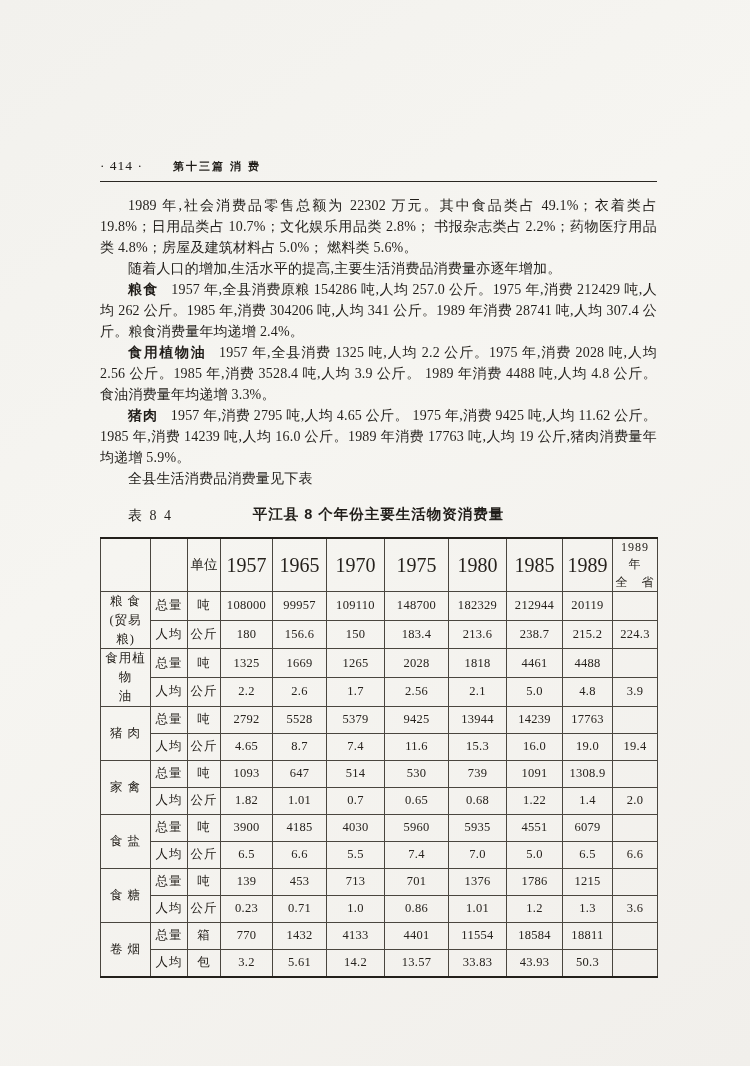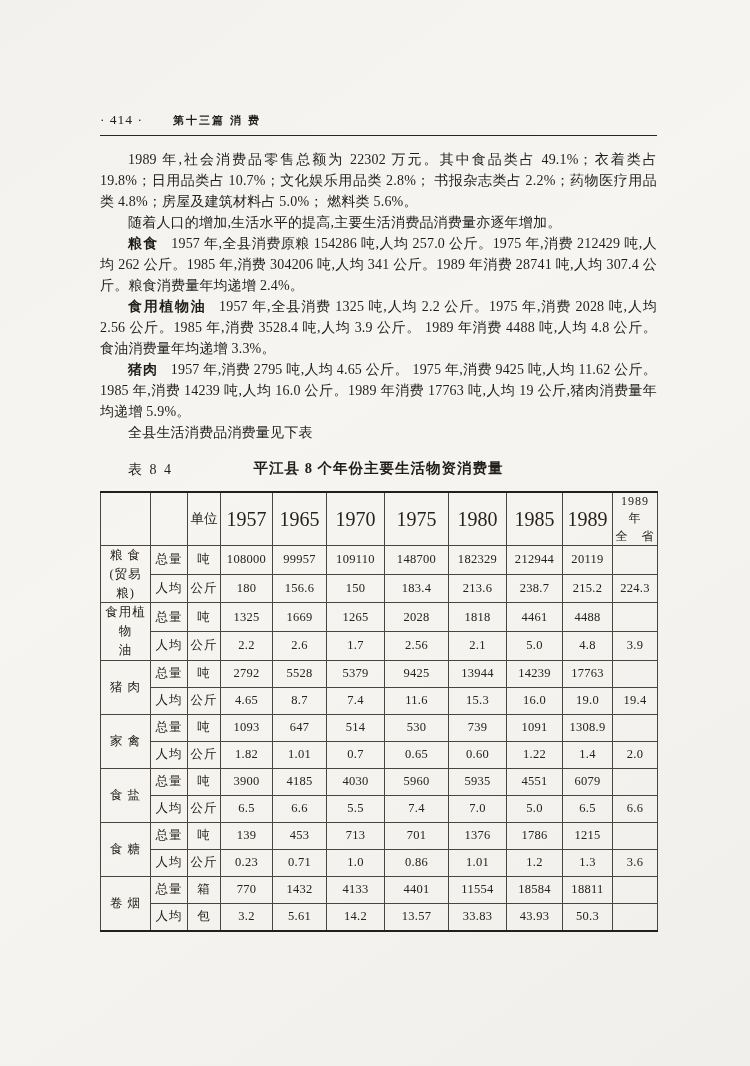--- a/index.html
+++ b/index.html
@@ -8,21 +8,21 @@
     background:linear-gradient(145deg,#f2f1ed 0%,#f6f5f1 40%,#f1efeb 100%);
     font-family:"Liberation Serif","DejaVu Serif",serif;
     color:#211e1a;
     -webkit-font-smoothing:antialiased;
   }
   .page{position:relative;width:750px;height:1066px;}
   .content{position:absolute;left:100px;top:112px;width:557px;}
 
   
   .running-header{display:flex;align-items:baseline;font-size:13.5px;}
-  .running-header .pageno{letter-spacing:1px;}
+  .running-header .pageno{letter-spacing:1px;margin-top:46px;}
   .running-header .chapter{
     margin-left:30px;font-weight:bold;letter-spacing:2px;
     font-family:"Liberation Sans","DejaVu Sans",sans-serif;font-size:11px;
   }
   .header-rule{border:none;border-top:1.6px solid #2a2722;margin:7px 0 0 0;}
 
   
   .para{
     margin:0;font-size:14px;line-height:21px;text-align:justify;
     text-indent:2em;letter-spacing:.2px;
@@ -41,21 +41,21 @@
   }
   .section-title .sec-no{margin-right:1.1em;}
 
   
   .table-caption{position:relative;margin-top:16px;height:24px;}
   .table-caption .tbl-no{
     position:absolute;left:28px;top:2px;font-size:14px;letter-spacing:2px;font-family:Liberation Serif, serif;
   }
   .table-caption .tbl-title{
     display:block;text-align:center;font-weight:bold;font-size:14.5px;
-    font-family:Liberation Serif, serif;letter-spacing:1px;
+    font-family:Liberation Sans, sans-serif;letter-spacing:1px;
   }
 
   
   table.doc-table{
     width:557px;margin-top:8px;border-collapse:collapse;table-layout:fixed;
     border-top:2.6px solid #23201b;border-bottom:2.6px solid #23201b;
     border-left:1.4px solid #3c3832;border-right:1.4px solid #3c3832;
     font-size:12.5px;color:#26221d;
   }
   table.doc-table th,table.doc-table td{
@@ -224,21 +224,21 @@
             <td class="num">1308.9</td>
             <td class="num"></td>
           </tr>
           <tr>
             <td class="metric">人均</td>
             <td class="unit">公斤</td>
             <td class="num">1.82</td>
             <td class="num">1.01</td>
             <td class="num">0.7</td>
             <td class="num">0.65</td>
-            <td class="num">0.60</td>
+            <td class="num">0.68</td>
             <td class="num">1.22</td>
             <td class="num">1.4</td>
             <td class="num">2.0</td>
           </tr>
           <tr>
             <td class="cat" rowspan="2">食  盐</td>
             <td class="metric">总量</td>
             <td class="unit">吨</td>
             <td class="num">3900</td>
             <td class="num">4185</td>

